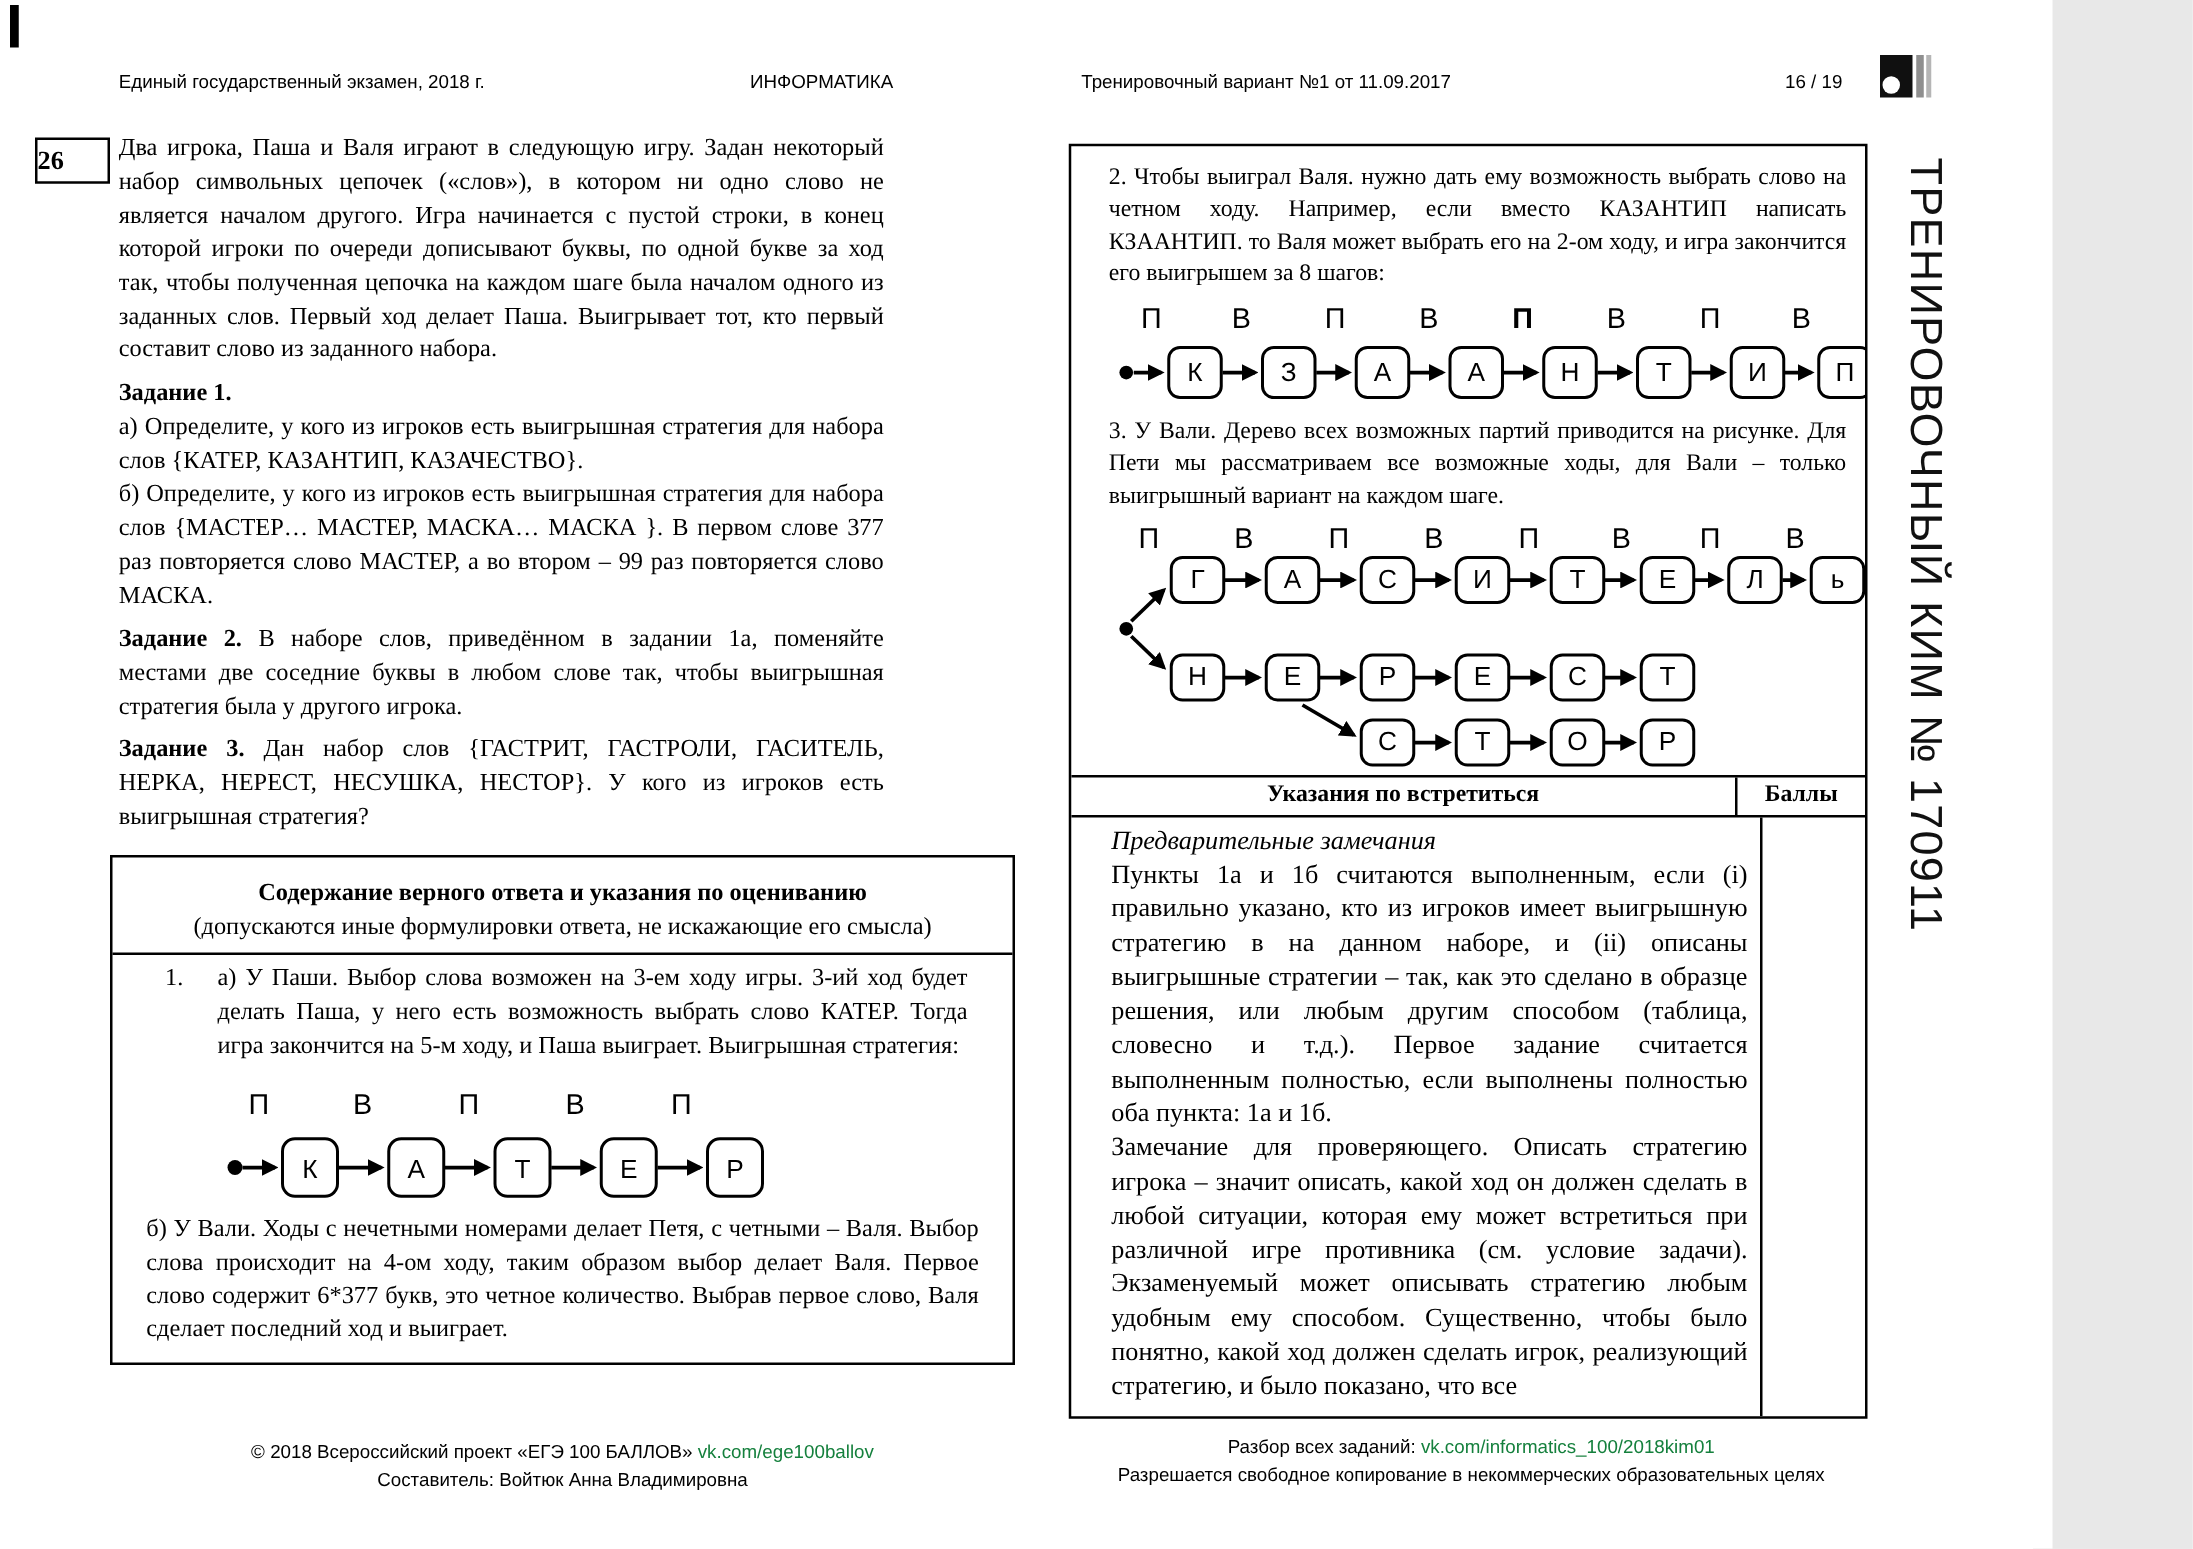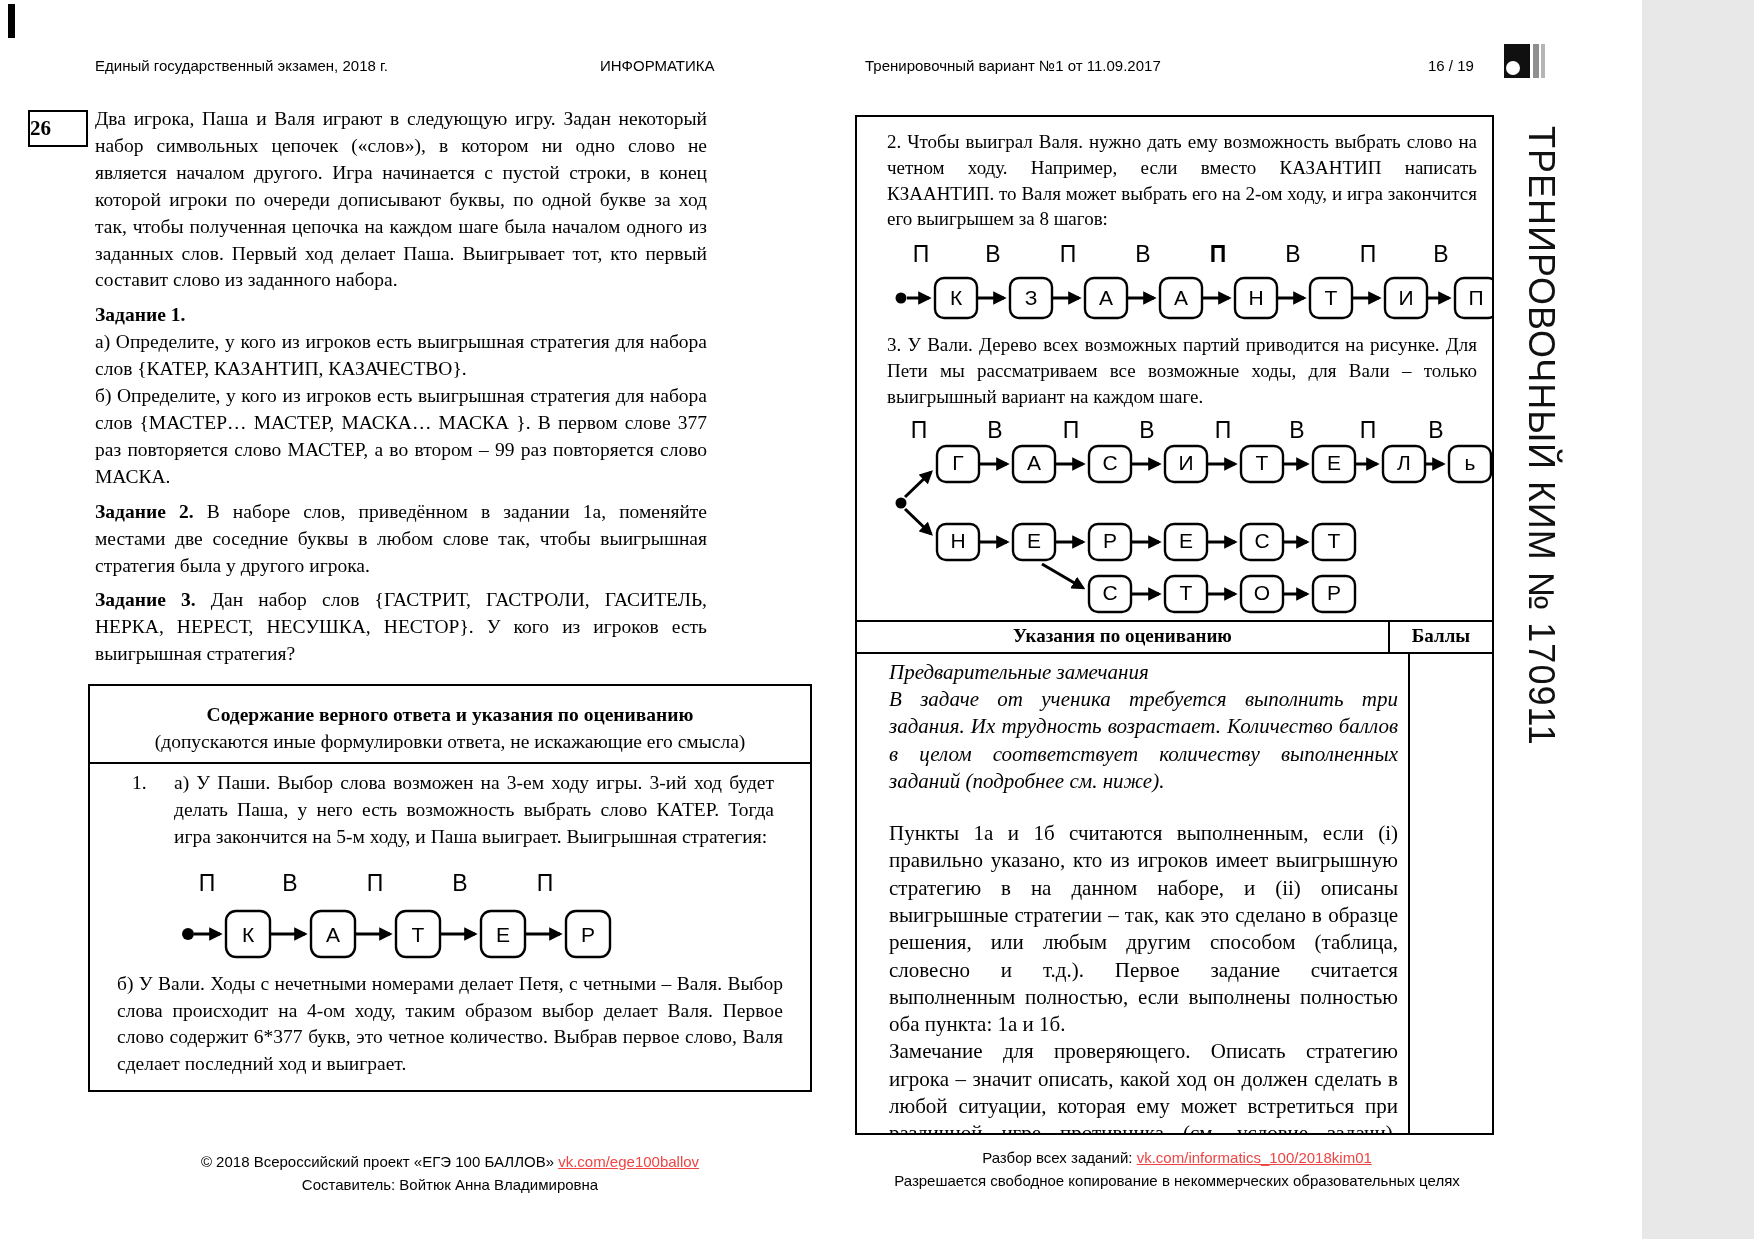--- a/index.html
+++ b/index.html
@@ -58,21 +58,21 @@
   .diagram rect{fill:#fff;stroke:#000;stroke-width:2.4;}
   .diagram line{stroke:#000;stroke-width:3;}
   .diagram circle{fill:#000;}
   .chain1{margin:16px 0 8px 70px;}
   .chain2{margin:2px 0 6px 2px;}
   .treesvg{margin:0 0 4px 2px;}
   
   .footer{position:absolute;font-family:"Liberation Sans",sans-serif;font-size:15px;line-height:1.55;text-align:center;}
   .footer-left{left:88px;top:1150px;width:724px;}
   .footer-right{left:855px;top:1146px;width:644px;}
-  a.link{color:#ef4444;text-decoration:underline;cursor:pointer;}
+  a.link{color:#15803d;cursor:pointer;}
   
   .kim{position:absolute;left:1562px;top:126px;transform-origin:0 0;transform:rotate(90deg);
       font-family:"Liberation Sans",sans-serif;font-size:36px;letter-spacing:1px;white-space:nowrap;color:#111;}
   .barcode{position:absolute;left:1700px;top:666px;width:50px;height:316px;
       background:repeating-linear-gradient(to bottom,#000 0 3px,#fff 3px 5px,#000 5px 10px,#fff 10px 13px,
       #000 13px 14px,#fff 14px 19px,#000 19px 21px,#fff 21px 23px,#000 23px 28px,#fff 28px 31px);}
   .qr{position:absolute;left:1688px;top:1028px;width:64px;height:64px;background-color:#fff;
       background-image:repeating-conic-gradient(#000 0% 25%,#fff 25% 50%);background-size:11px 11px;}
   .qr::before{content:'';position:absolute;left:0;top:0;width:16px;height:16px;background:#000;box-shadow:inset 0 0 0 3px #fff;}
   .qr::after{content:'';position:absolute;right:0;top:0;width:16px;height:16px;background:#000;box-shadow:inset 0 0 0 3px #fff;}
@@ -274,28 +274,27 @@
         <line x1="319" y1="176" x2="346" y2="176" marker-end="url(#mk3)"></line>
         <rect x="352" y="158" width="42" height="36" rx="9"></rect>
         <text class="ltr" x="373" y="182">О</text>
         <line x1="395" y1="176" x2="418" y2="176" marker-end="url(#mk3)"></line>
         <rect x="424" y="158" width="42" height="36" rx="9"></rect>
         <text class="ltr" x="445" y="182">Р</text>
       </svg>
     </div>
 
     <div class="rt-grade-header">
-      <div class="gh-left">Указания по оцениванию</div>
+      <div class="gh-left">Указания по встретиться</div>
       <div class="gh-right">Баллы</div>
     </div>
 
     <div class="rt-grade-body">
       <div class="gb-left">
         <p class="gb-italic">Предварительные замечания</p>
-        <p class="gb-italic gb-gap">В задаче от ученика требуется выполнить три задания. Их трудность возрастает. Количество баллов в целом соответствует количеству выполненных заданий (подробнее см. ниже).</p>
         <p>Пункты 1а и 1б считаются выполненным, если (i) правильно указано, кто из игроков имеет выигрышную стратегию в на данном наборе, и (ii) описаны выигрышные стратегии – так, как это сделано в образце решения, или любым другим способом (таблица, словесно и т.д.). Первое задание считается выполненным полностью, если выполнены полностью оба пункта: 1а и 1б.</p>
         <p>Замечание для проверяющего. Описать стратегию игрока – значит описать, какой ход он должен сделать в любой ситуации, которая ему может встретиться при различной игре противника (см. условие задачи).  Экзаменуемый может описывать стратегию любым удобным ему способом. Существенно, чтобы было понятно, какой ход должен сделать игрок, реализующий стратегию, и было показано, что все</p>
       </div>
       <div class="gb-right"></div>
     </div>
   </div>
 
   <div class="footer footer-left">
     <div><span>© 2018 Всероссийский проект «ЕГЭ 100 БАЛЛОВ» </span><a class="link">vk.com/ege100ballov</a></div>
     <div>Составитель: Войтюк Анна Владимировна</div>

